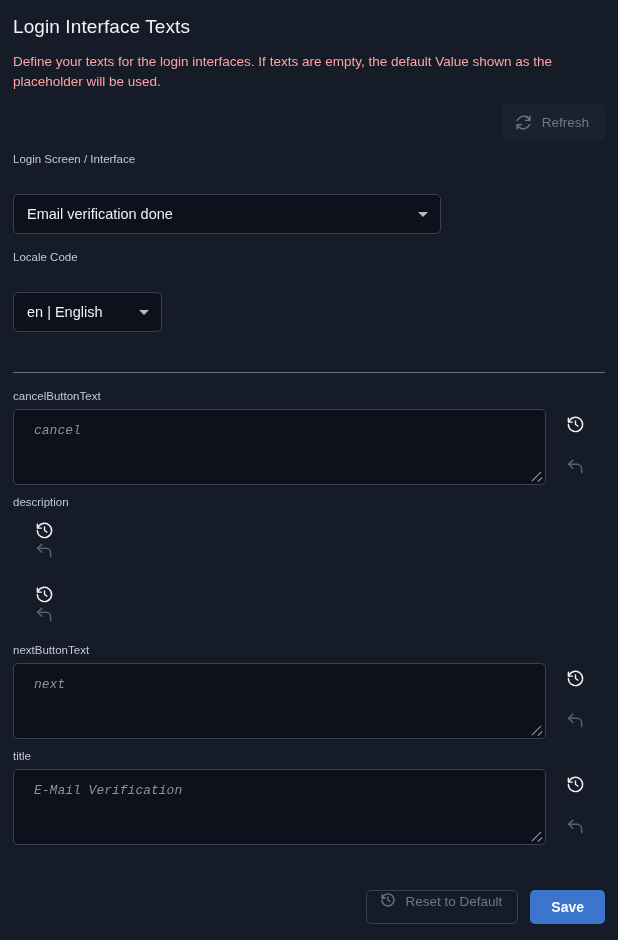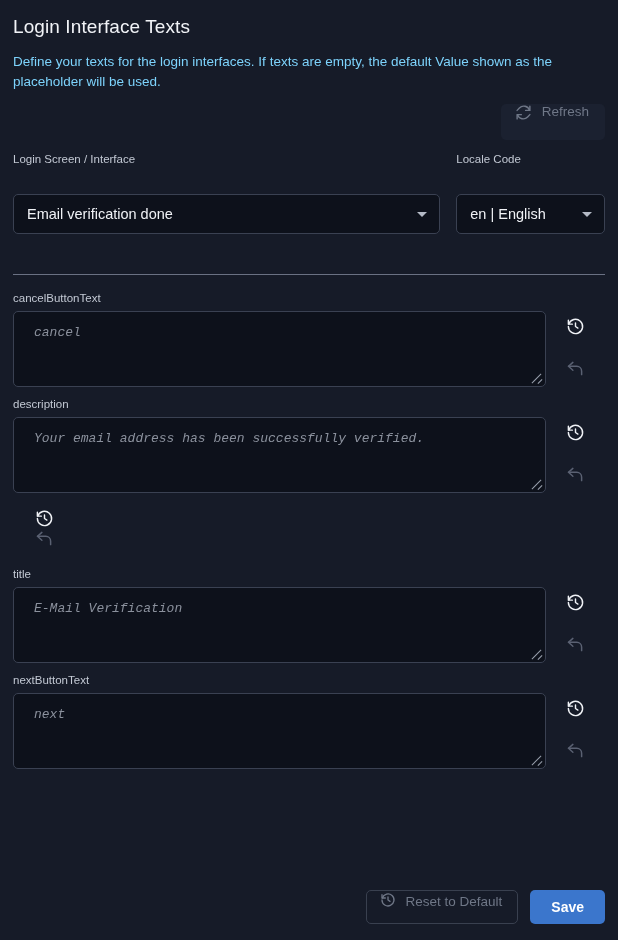--- a/index.html
+++ b/index.html
@@ -30,56 +30,57 @@
     font-weight: 400;
     letter-spacing: 0.1px;
     color: #f1f3f7;
     padding-top: 14px;
     line-height: 26px;
   }
 
   .page-desc {
     font-size: 13.5px;
     line-height: 20px;
-    color: #7dd3fc;
+    color: #fca5a5;
     margin-top: 12px;
     max-width: 590px;
     font-weight: 400;
   }
 
   
   .refresh-row {
     display: flex;
     justify-content: flex-end;
     margin-top: 12px;
   }
 
   .refresh-btn {
     display: inline-flex;
-    align-items: flex-start;
+    align-items: center;
     gap: 10px;
     height: 36px;
     padding: 0 16px 0 14px;
     border: none;
     border-radius: 5px;
     background: #1b2130;
     color: #6f7787;
     font-size: 13.5px;
     font-family: "Liberation Sans", sans-serif;
     cursor: default;
   }
 
   .refresh-btn svg { display: block; }
 
   
   .selects-row {
     display: flex;
     align-items: flex-start;
     gap: 16px;
     margin-top: 12px;
+    flex-direction: column;
   }
 
   .select-group.primary { width: 428px; }
   .select-group.locale  { width: 149px; }
 
   .field-label {
     display: block;
     font-size: 11.5px;
     color: #c3c9d4;
     margin-bottom: 7px;
@@ -320,51 +321,76 @@
             </svg>
           </span>
         </button>
       </div>
     </div>
   </div>
 
   <div class="field-row">
     <label class="field-label">description</label>
     <div class="field-body">
+      <div class="field-actions">
+        <button class="icon-btn history">
+          <span>
+            <svg width="19" height="19" viewBox="0 0 24 24" fill="none" stroke="currentColor" stroke-width="1.8" stroke-linecap="round" stroke-linejoin="round">
+              <path d="M3.5 9A9 9 0 1 1 3 12"></path>
+              <polyline points="3 4 3 9 8 9"></polyline>
+              <polyline points="12 7.5 12 12 15 14"></polyline>
+            </svg>
+          </span>
+        </button>
+        <button class="icon-btn undo">
+          <span>
+            <svg width="21" height="21" viewBox="0 0 24 24" fill="none" stroke="currentColor" stroke-width="1.7" stroke-linecap="round" stroke-linejoin="round">
+              <polyline points="9 14 4 9.5 9 5"></polyline>
+              <path d="M4 9.5h9.5a5.5 5.5 0 0 1 5.5 5.5V19"></path>
+            </svg>
+          </span>
+        </button>
+      </div>
+    </div>
+  </div>
+
+  <div class="field-row">
+    <div class="field-body">
+      <div class="field-actions">
+        <button class="icon-btn history">
+          <span>
+            <svg width="19" height="19" viewBox="0 0 24 24" fill="none" stroke="currentColor" stroke-width="1.8" stroke-linecap="round" stroke-linejoin="round">
+              <path d="M3.5 9A9 9 0 1 1 3 12"></path>
+              <polyline points="3 4 3 9 8 9"></polyline>
+              <polyline points="12 7.5 12 12 15 14"></polyline>
+            </svg>
+          </span>
+        </button>
+        <button class="icon-btn undo">
+          <span>
+            <svg width="21" height="21" viewBox="0 0 24 24" fill="none" stroke="currentColor" stroke-width="1.7" stroke-linecap="round" stroke-linejoin="round">
+              <polyline points="9 14 4 9.5 9 5"></polyline>
+              <path d="M4 9.5h9.5a5.5 5.5 0 0 1 5.5 5.5V19"></path>
+            </svg>
+          </span>
+        </button>
+      </div>
+    </div>
+  </div>
+
+  <div class="field-row">
+    <label class="field-label">nextButtonText</label>
+    <div class="field-body">
       <div class="textarea-wrap">
-        <textarea class="ta" placeholder="Your email address has been successfully verified." style=""></textarea>
+        <textarea class="ta" placeholder="next" style=""></textarea>
         <span class="grip">
               <i class="a"></i>
               <i class="b"></i>
             </span>
       </div>
-      <div class="field-actions">
-        <button class="icon-btn history">
-          <span>
-            <svg width="19" height="19" viewBox="0 0 24 24" fill="none" stroke="currentColor" stroke-width="1.8" stroke-linecap="round" stroke-linejoin="round">
-              <path d="M3.5 9A9 9 0 1 1 3 12"></path>
-              <polyline points="3 4 3 9 8 9"></polyline>
-              <polyline points="12 7.5 12 12 15 14"></polyline>
-            </svg>
-          </span>
-        </button>
-        <button class="icon-btn undo">
-          <span>
-            <svg width="21" height="21" viewBox="0 0 24 24" fill="none" stroke="currentColor" stroke-width="1.7" stroke-linecap="round" stroke-linejoin="round">
-              <polyline points="9 14 4 9.5 9 5"></polyline>
-              <path d="M4 9.5h9.5a5.5 5.5 0 0 1 5.5 5.5V19"></path>
-            </svg>
-          </span>
-        </button>
-      </div>
-    </div>
-  </div>
-
-  <div class="field-row">
-    <div class="field-body">
       <div class="field-actions">
         <button class="icon-btn history">
           <span>
             <svg width="19" height="19" viewBox="0 0 24 24" fill="none" stroke="currentColor" stroke-width="1.8" stroke-linecap="round" stroke-linejoin="round">
               <path d="M3.5 9A9 9 0 1 1 3 12"></path>
               <polyline points="3 4 3 9 8 9"></polyline>
               <polyline points="12 7.5 12 12 15 14"></polyline>
             </svg>
           </span>
         </button>
@@ -378,52 +404,20 @@
         </button>
       </div>
     </div>
   </div>
 
   <div class="field-row">
     <label class="field-label">title</label>
     <div class="field-body">
       <div class="textarea-wrap">
         <textarea class="ta" placeholder="E-Mail Verification" style=""></textarea>
-        <span class="grip">
-              <i class="a"></i>
-              <i class="b"></i>
-            </span>
-      </div>
-      <div class="field-actions">
-        <button class="icon-btn history">
-          <span>
-            <svg width="19" height="19" viewBox="0 0 24 24" fill="none" stroke="currentColor" stroke-width="1.8" stroke-linecap="round" stroke-linejoin="round">
-              <path d="M3.5 9A9 9 0 1 1 3 12"></path>
-              <polyline points="3 4 3 9 8 9"></polyline>
-              <polyline points="12 7.5 12 12 15 14"></polyline>
-            </svg>
-          </span>
-        </button>
-        <button class="icon-btn undo">
-          <span>
-            <svg width="21" height="21" viewBox="0 0 24 24" fill="none" stroke="currentColor" stroke-width="1.7" stroke-linecap="round" stroke-linejoin="round">
-              <polyline points="9 14 4 9.5 9 5"></polyline>
-              <path d="M4 9.5h9.5a5.5 5.5 0 0 1 5.5 5.5V19"></path>
-            </svg>
-          </span>
-        </button>
-      </div>
-    </div>
-  </div>
-
-  <div class="field-row">
-    <label class="field-label">nextButtonText</label>
-    <div class="field-body">
-      <div class="textarea-wrap">
-        <textarea class="ta" placeholder="next" style=""></textarea>
         <span class="grip">
               <i class="a"></i>
               <i class="b"></i>
             </span>
       </div>
       <div class="field-actions">
         <button class="icon-btn history">
           <span>
             <svg width="19" height="19" viewBox="0 0 24 24" fill="none" stroke="currentColor" stroke-width="1.8" stroke-linecap="round" stroke-linejoin="round">
               <path d="M3.5 9A9 9 0 1 1 3 12"></path>

